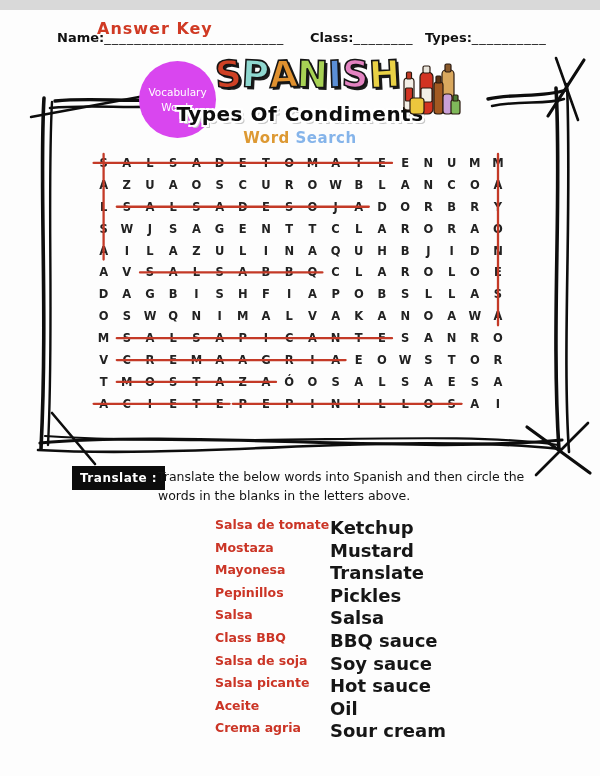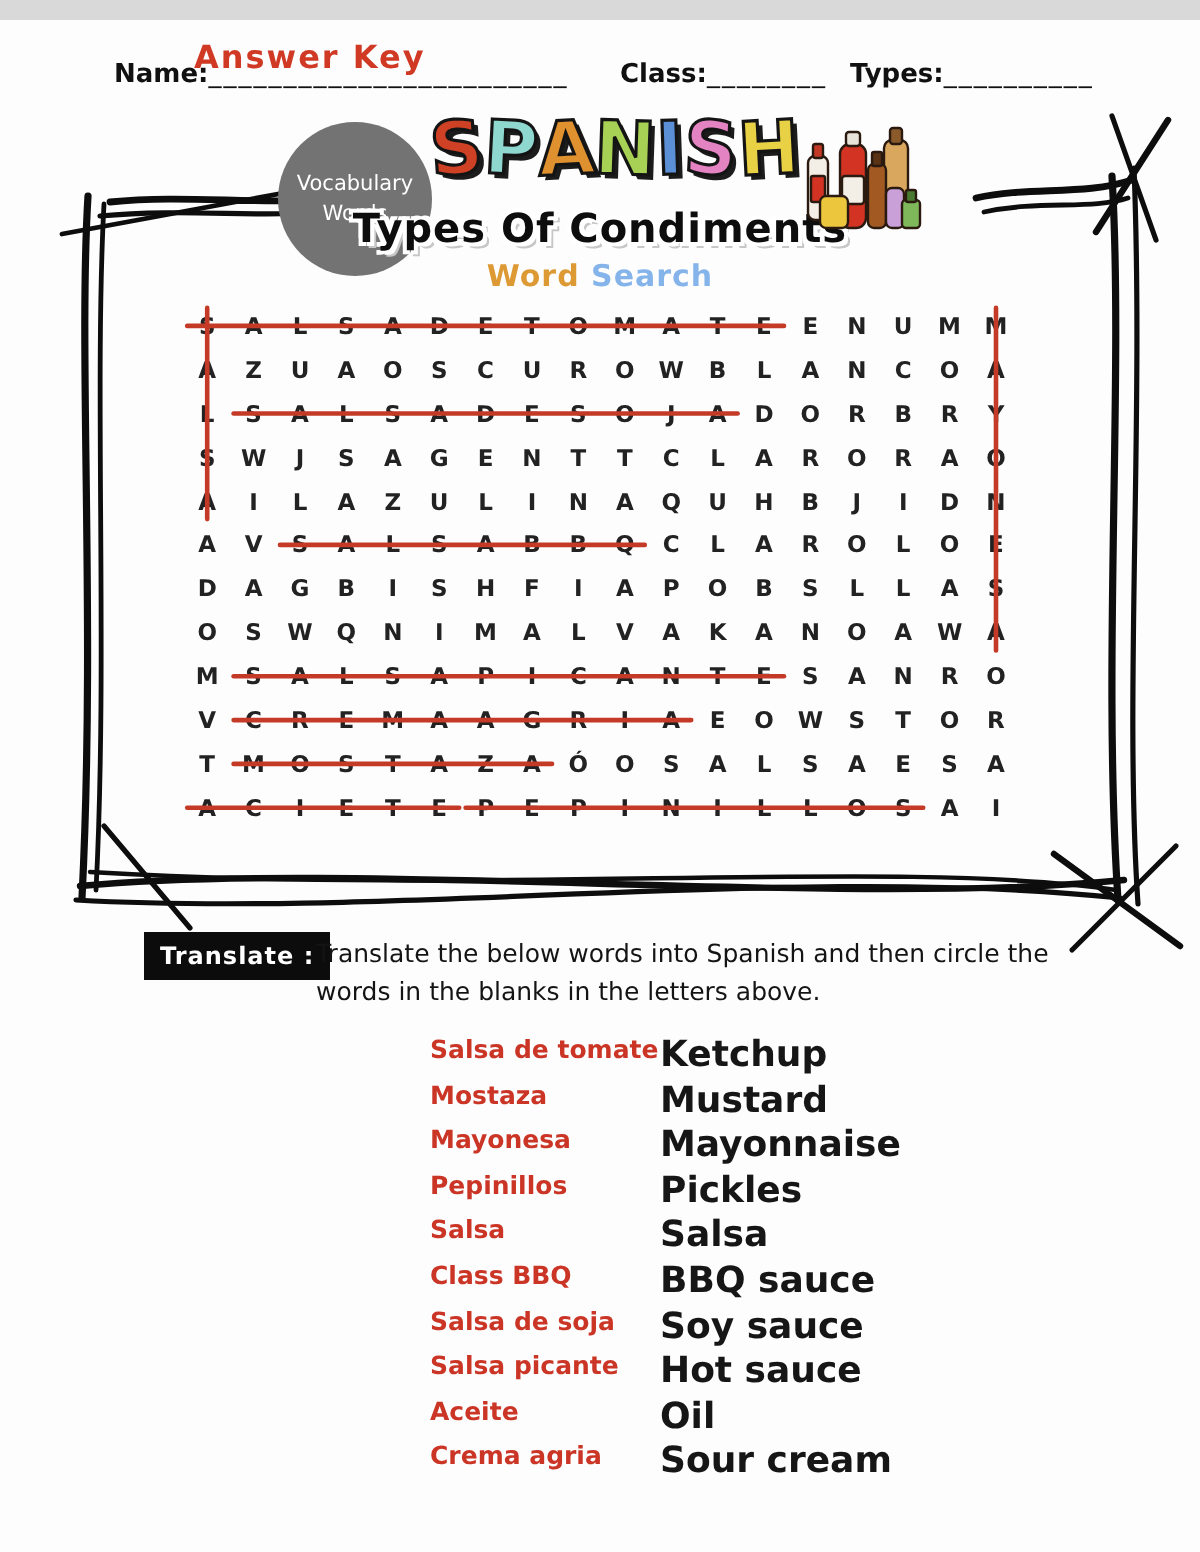--- a/index.html
+++ b/index.html
@@ -7,21 +7,21 @@
         font-family:"DejaVu Sans",sans-serif;color:#1a1a1a;}
   .scan-edge{position:absolute;top:0;left:0;width:100%;height:10px;background:#d9d9d9;}
 
   
   .hdr{position:absolute;top:30px;left:0;width:100%;height:20px;font-size:13px;font-weight:bold;color:#111;}
   .hdr .grp{position:absolute;white-space:nowrap;}
   .hdr .dash{letter-spacing:1px;font-weight:normal;color:#111;}
   .answer-key{position:absolute;top:19px;left:97px;color:#d03a24;font-size:16px;font-weight:bold;letter-spacing:1px;}
 
   
-  .badge{position:absolute;left:139px;top:61px;width:77px;height:77px;border-radius:50%;background:#737373;
+  .badge{position:absolute;left:139px;top:61px;width:77px;height:77px;border-radius:50%;background:#d946ef;
          display:flex;flex-direction:column;align-items:center;justify-content:center;color:#fff;
          font-size:10.5px;line-height:1.35;text-align:center;}
 
   
   .title{position:absolute;left:215px;top:56px;width:180px;text-align:center;white-space:nowrap;}
   .title span{display:inline-block;font-size:37px;font-weight:bold;line-height:1;
               -webkit-text-stroke:1.6px #141414;text-shadow:2.5px 2.5px 0 #1c1c1c;}
   .subtitle{position:absolute;left:140px;top:102px;width:320px;text-align:center;font-size:20px;font-weight:bold;
             color:#0d0d0d;letter-spacing:.5px;
             text-shadow:-2px -2px 0 #fff,2px -2px 0 #fff,-2px 2px 0 #fff,2px 2px 0 #fff,3px 3px 0 #c7c7c7;}
@@ -361,21 +361,21 @@
       <li>
         <span class="wl-es">Salsa de tomate</span>
         <span class="wl-en">Ketchup</span>
       </li>
       <li>
         <span class="wl-es">Mostaza</span>
         <span class="wl-en">Mustard</span>
       </li>
       <li>
         <span class="wl-es">Mayonesa</span>
-        <span class="wl-en">Mayonnaise</span>
+        <span class="wl-en">Translate</span>
       </li>
       <li>
         <span class="wl-es">Pepinillos</span>
         <span class="wl-en">Pickles</span>
       </li>
       <li>
         <span class="wl-es">Salsa</span>
         <span class="wl-en">Salsa</span>
       </li>
       <li>

